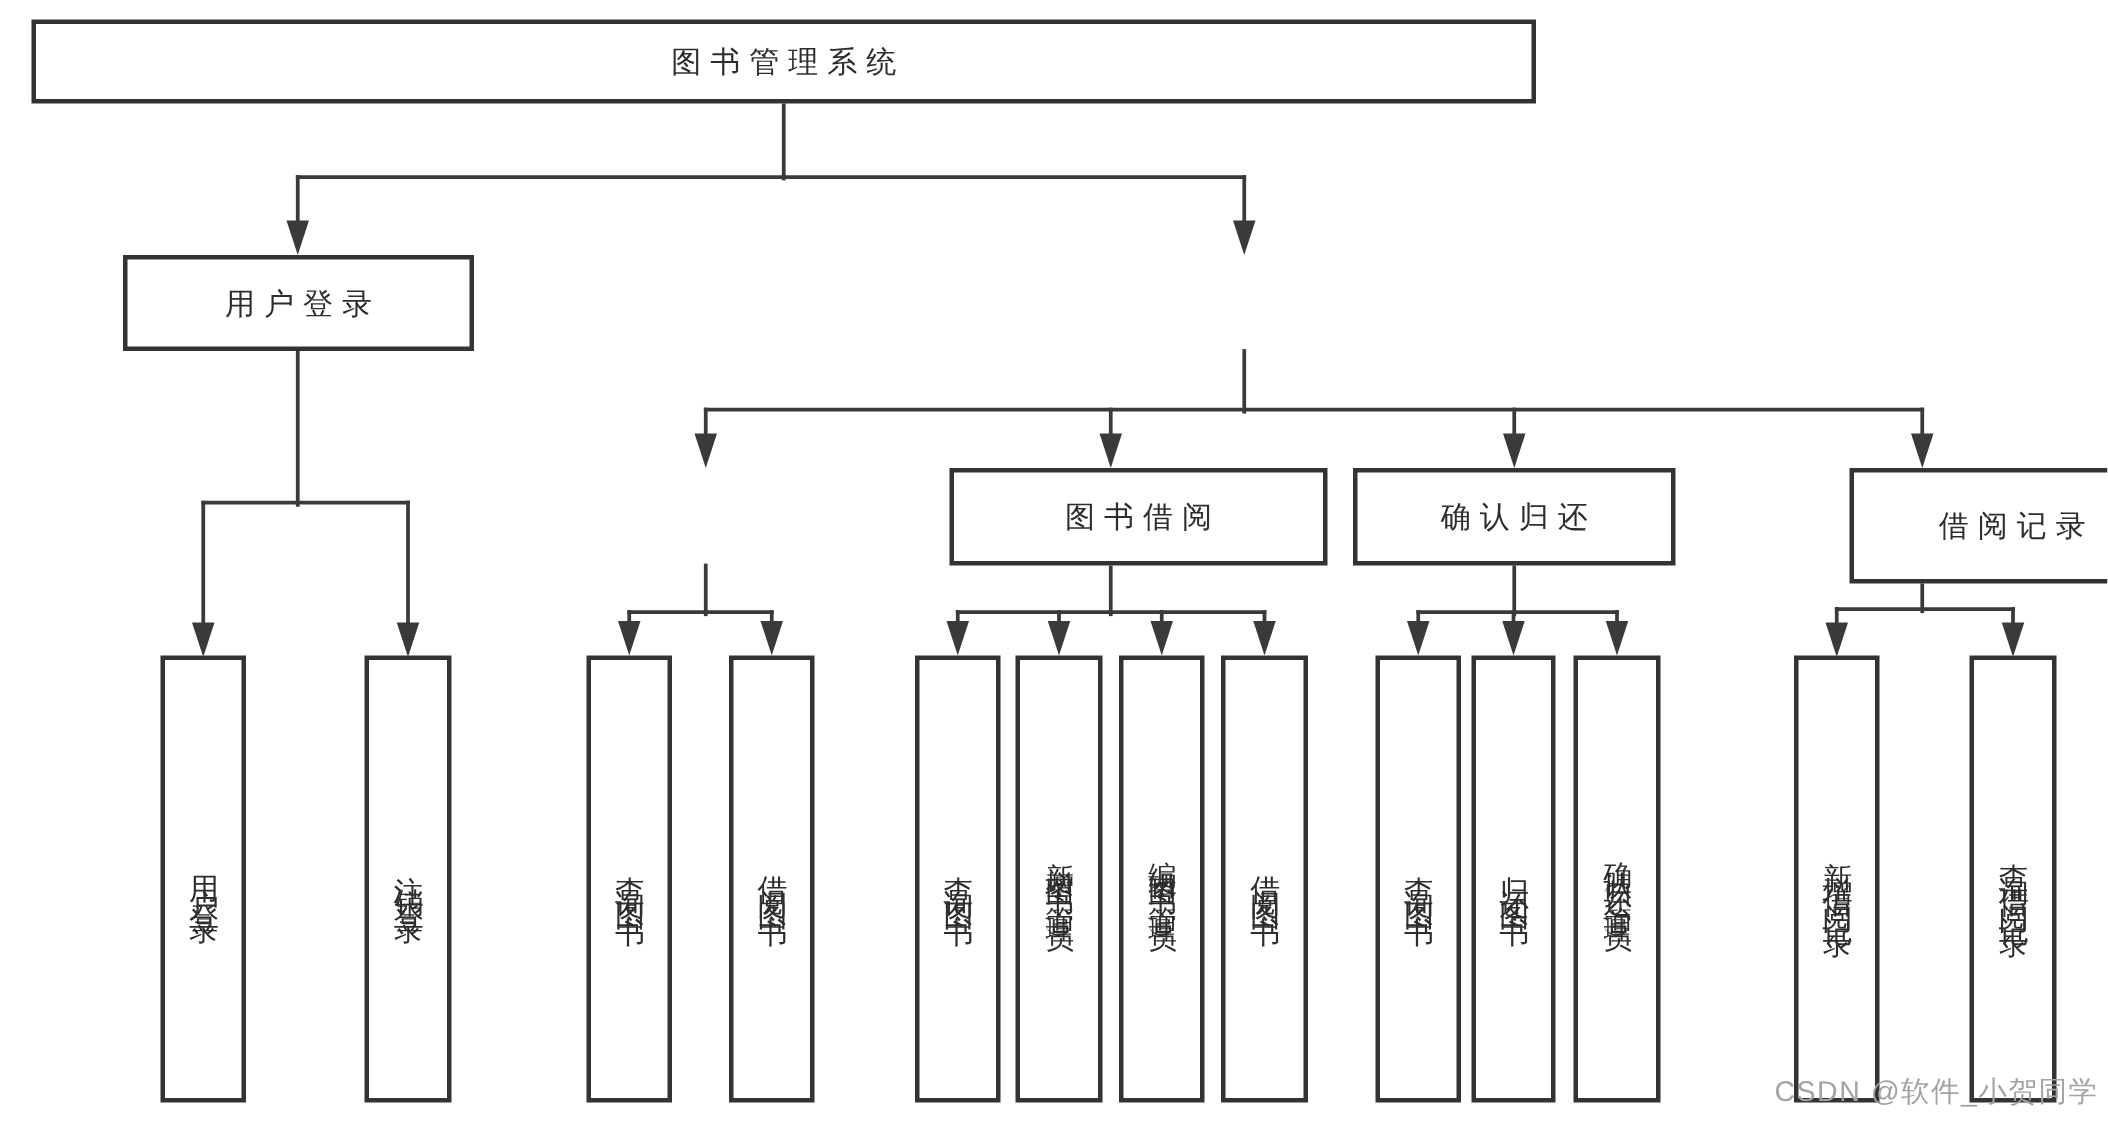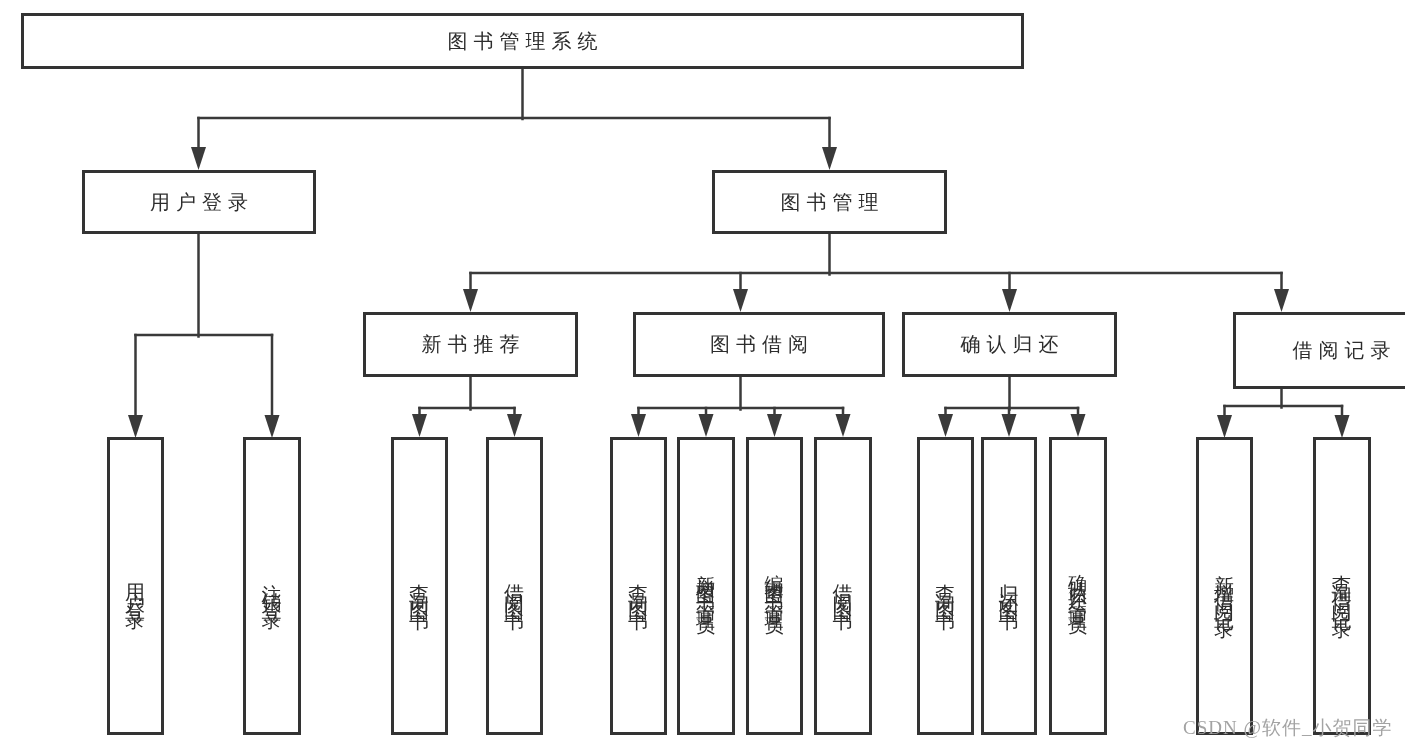--- a/index.html
+++ b/index.html
@@ -1,20 +1,20 @@
 <!DOCTYPE html>
 <html><head>
 <meta charset="utf-8">
 <style>
   html,body{margin:0;padding:0;background:#fff;}
   #stage{
     position:relative;
     width:1405px;height:747px;
     background:#fff;
-    font-family:Liberation Serif, serif;
+    font-family:Liberation Sans, sans-serif;
     overflow:hidden;
     border-radius:16px;
   }
   #connectors{position:absolute;left:0;top:0;z-index:0;}
   .node{
     position:absolute;
     box-sizing:border-box;
     border:3px solid #333333;
     background:#ffffff;
     display:flex;
@@ -110,27 +110,21 @@
       <polygon points="1334.5,415 1349.5,415 1342,438" fill="#3a3a3a"></polygon>
     </svg>
 
   <div class="node" style="left:21px;top:13px;width:1003px;height:56px">
     <span class="h-label">图书管理系统</span>
   </div>
 
   <div class="node" style="left:82px;top:170px;width:234px;height:64px">
     <span class="h-label">用户登录</span>
   </div>
-  <div class="node" style="left:712px;top:170px;width:235px;height:64px">
-    <span class="h-label">图书管理</span>
-  </div>
 
-  <div class="node" style="left:363px;top:312px;width:215px;height:65px">
-    <span class="h-label">新书推荐</span>
-  </div>
   <div class="node" style="left:633px;top:312px;width:252px;height:65px">
     <span class="h-label">图书借阅</span>
   </div>
   <div class="node" style="left:902px;top:312px;width:215px;height:65px">
     <span class="h-label">确认归还</span>
   </div>
   <div class="node" style="left:1233px;top:312px;width:217px;height:77px">
     <span class="h-label">借阅记录</span>
   </div>
 

